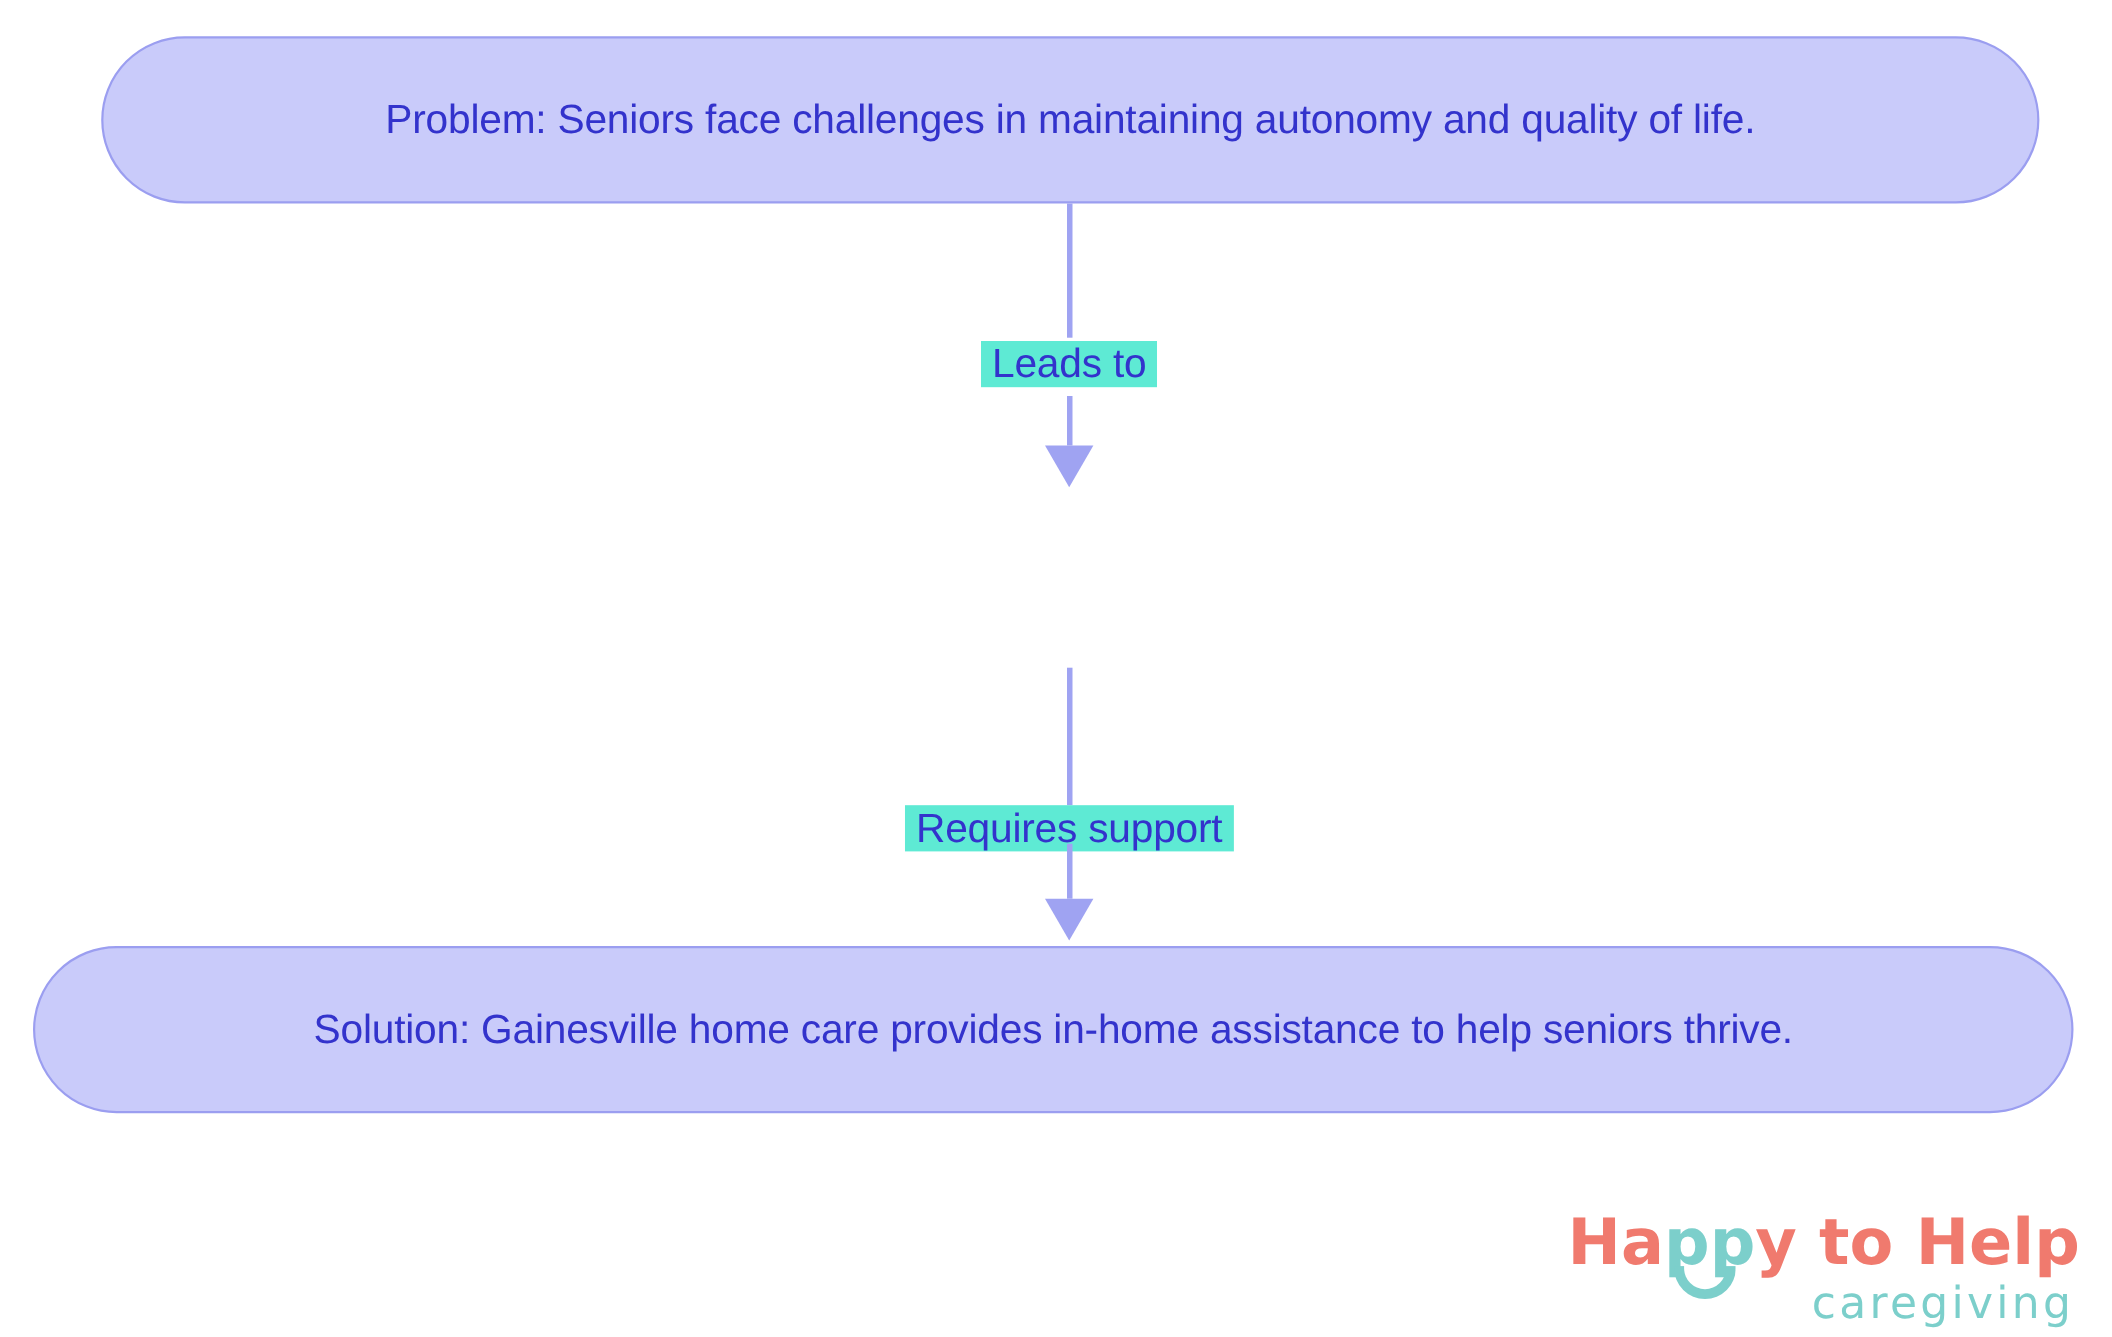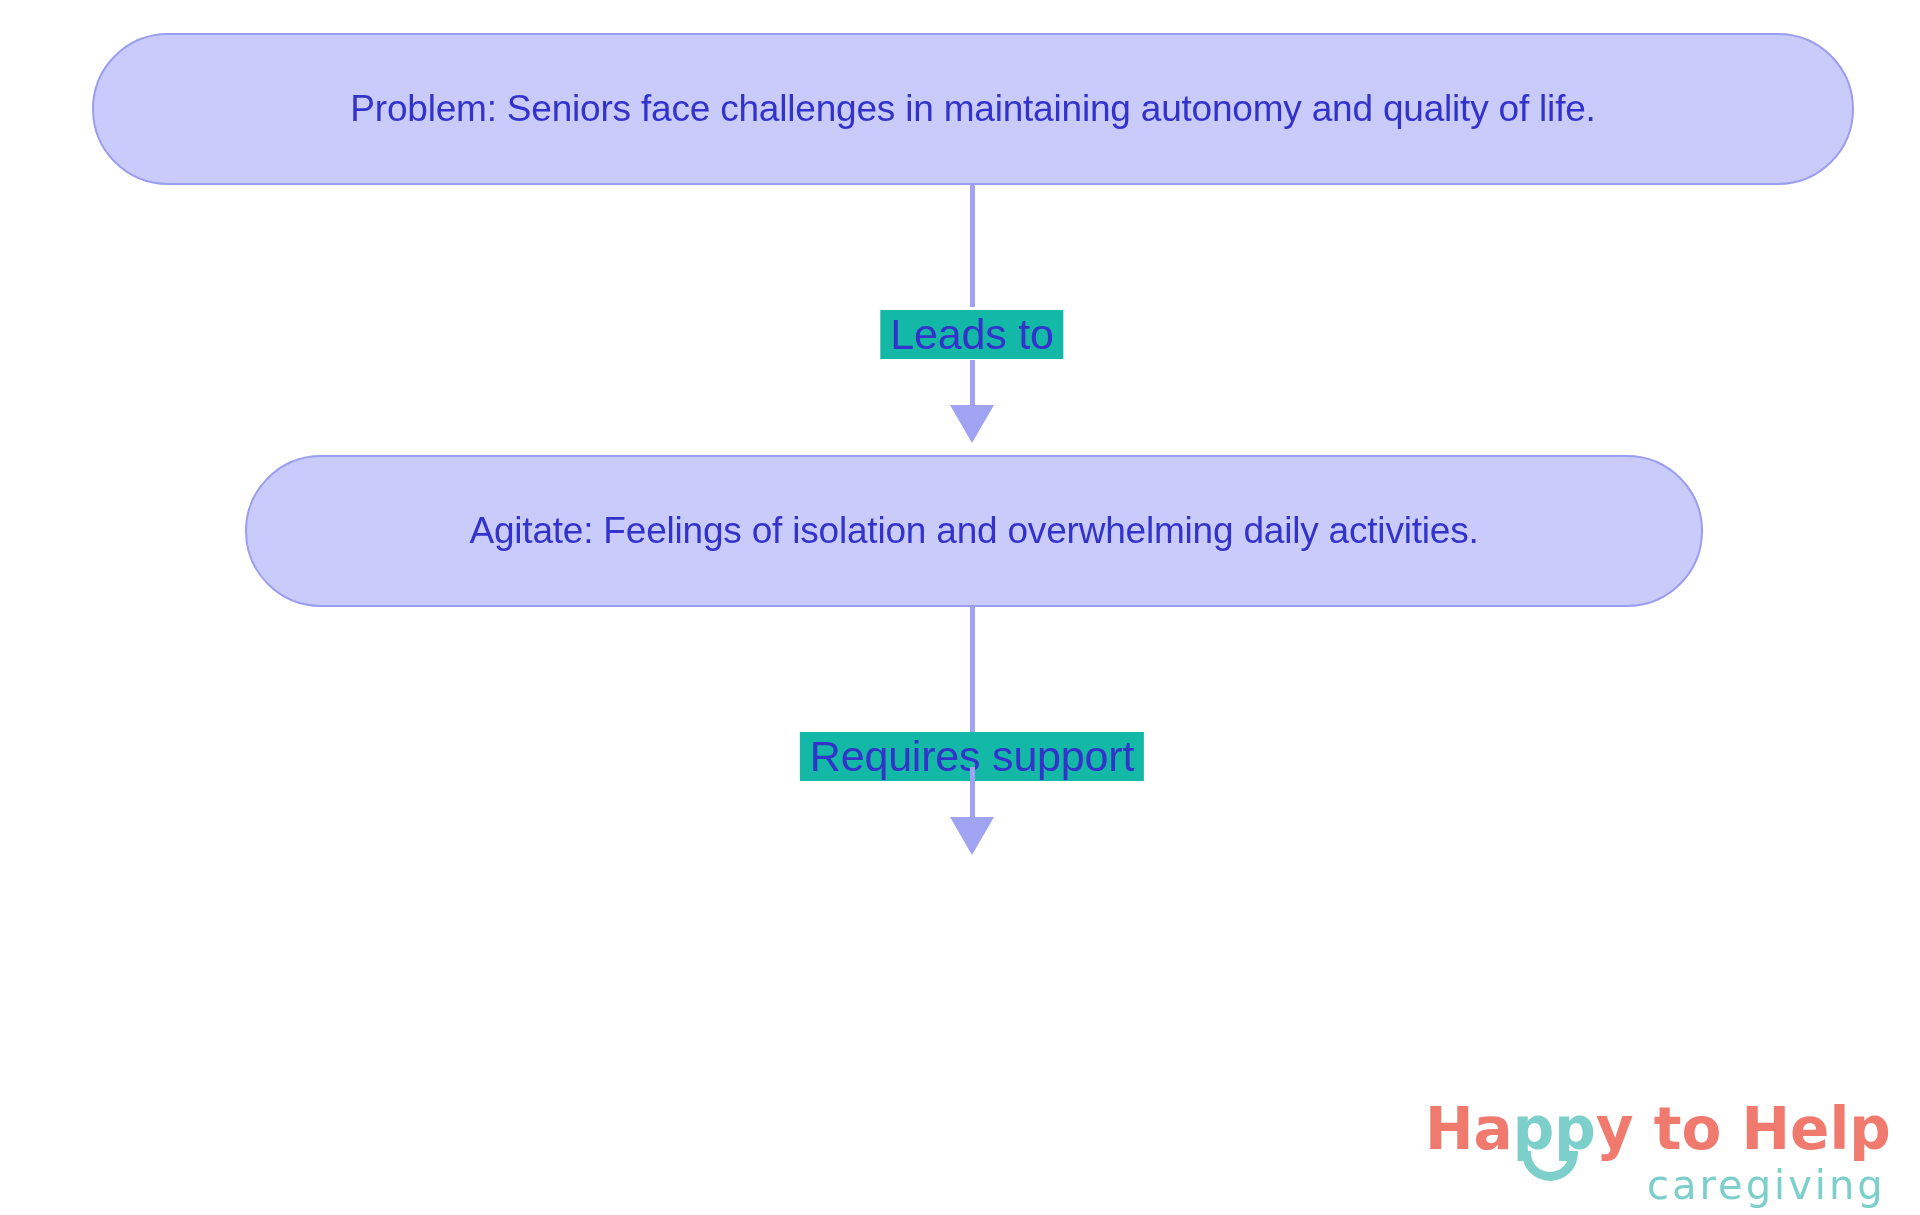--- a/index.html
+++ b/index.html
@@ -105,25 +105,25 @@
   }
   #edge2-arrow {
     left: 950px;
     top: 817px;
   }
 
   .edge-label {
     position: absolute;
     color: #3333cc;
     font-family: "Liberation Sans", sans-serif;
-    font-size: 43px;
+    font-size: 37px;
     font-weight: 400;
     letter-spacing: -0.2px;
     white-space: nowrap;
-    background: #14b8a6;
+    background: #5eead4;
     padding: 0 10px;
     transform: translateX(-50%);
   }
   #edge1-label {
     left: 972px;
     top: 310px;
   }
   #edge2-label {
     left: 972px;
     top: 732px;
@@ -182,29 +182,29 @@
 
   <div class="node" id="node-problem">
     <span class="node-label">Problem: Seniors face challenges in maintaining autonomy and quality of life.</span>
   </div>
 
   <div class="edge-line" id="edge1-line-top"></div>
   <div class="edge-label" id="edge1-label">Leads to</div>
   <div class="edge-line" id="edge1-line-bottom"></div>
   <div class="edge-arrow" id="edge1-arrow"></div>
 
-  <div class="node" id="node-agitate">
-    <span class="node-label">Agitate: Feelings of isolation and overwhelming daily activities.</span>
-  </div>
 
   <div class="edge-line" id="edge2-line-top"></div>
   <div class="edge-label" id="edge2-label">Requires support</div>
   <div class="edge-line" id="edge2-line-bottom"></div>
   <div class="edge-arrow" id="edge2-arrow"></div>
 
+  <div class="node" id="node-solution">
+    <span class="node-label">Solution: Gainesville home care provides in-home assistance to help seniors thrive.</span>
+  </div>
 
   <div id="brand-logo">
     <div class="logo-wordmark"><span class="logo-coral">Ha</span><span class="logo-teal">pp</span><span class="logo-coral">y</span><span class="logo-coral"> to Help</span></div>
     <div id="logo-smile"></div>
     <div id="logo-tagline">caregiving</div>
   </div>
 
 </div>
 
 </body></html>

